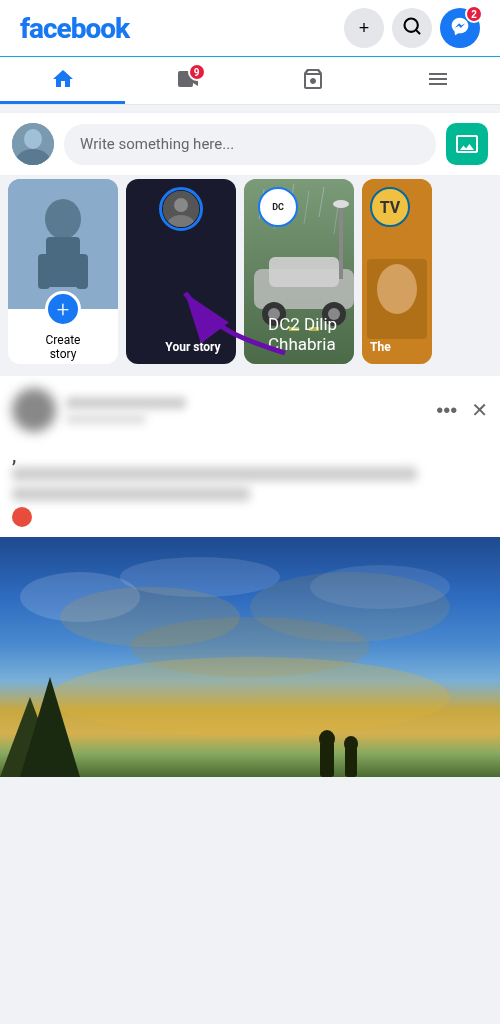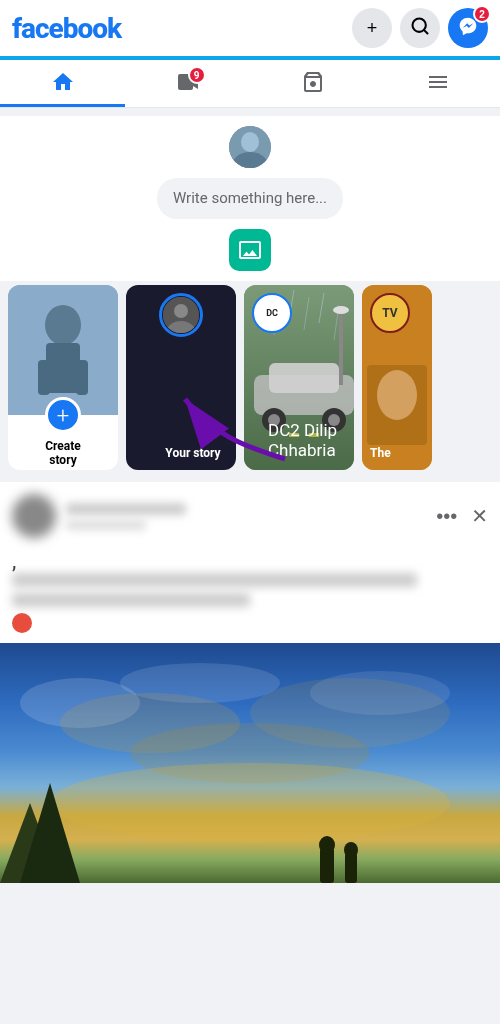--- a/index.html
+++ b/index.html
@@ -8,25 +8,25 @@
       width: 500px;
       min-height: 1024px;
       font-family: -apple-system, BlinkMacSystemFont, 'Segoe UI', Roboto, Helvetica, Arial, sans-serif;
       background: #f0f2f5;
       overflow-x: hidden;
     }
 
     
     .header {
       background: #fff;
-      padding: 8px 12px;
+      padding: 8px 20px;
       display: flex;
       align-items: center;
       justify-content: space-between;
-      border-bottom: 4px solid #0ea5e9;
+      border-bottom: 1px solid #0ea5e9;
     }
     .header-logo {
       font-size: 28px;
       font-weight: 800;
       color: #1877f2;
       letter-spacing: -1px;
     }
     .header-icons {
       display: flex;
       align-items: center;
@@ -107,21 +107,20 @@
     }
 
     
     .post-box {
       background: #fff;
       padding: 10px 12px;
       display: flex;
       align-items: center;
       gap: 10px;
       margin-top: 8px;
-      flex-direction: column;
     }
     .avatar-sm {
       width: 42px;
       height: 42px;
       border-radius: 50%;
       background: #c0c0c0;
       overflow: hidden;
       flex-shrink: 0;
     }
     .avatar-sm-img {
@@ -194,21 +193,21 @@
       display: flex;
       align-items: center;
       justify-content: center;
       color: #fff;
       font-size: 22px;
       font-weight: 300;
     }
     .story-create-label {
       margin-top: 24px;
       font-size: 12px;
-      font-weight: 700;
+      font-weight: 400;
       color: #000;
       text-align: center;
       padding-bottom: 8px;
     }
     .story-dark {
       background: #1a1a2e;
     }
     .story-avatar-ring {
       position: absolute;
       top: 8px;
@@ -240,21 +239,21 @@
       font-size: 12px;
       font-weight: 700;
       margin-left: 24px;
     }
     .story-dc2 {
       background: linear-gradient(180deg, #8aaa88 0%, #6a8a68 100%);
     }
     .story-dc2-ring {
       position: absolute;
       top: 8px;
-      left: 8px;
+      left: 14px;
       width: 40px;
       height: 40px;
       border-radius: 50%;
       border: 2px solid #1877f2;
       display: flex;
       align-items: center;
       justify-content: center;
       background: #fff;
       color: #222;
       font-size: 9px;
@@ -545,21 +544,21 @@
       <div class="story-dc2-label">DC2 Dilip<br>Chhabria</div>
     </div>
 
     <div class="story-card story-tv" style="width:70px;">
       <svg width="70" height="185" viewBox="0 0 70 185" style="position:absolute;top:0;left:0;">
         <rect width="70" height="185" fill="#c88020"></rect>
 
         <rect x="5" y="80" width="60" height="80" fill="#b07018" rx="4"></rect>
         <ellipse cx="35" cy="110" rx="20" ry="25" fill="#d4a060"></ellipse>
       </svg>
-      <div class="story-tv-ring" style="position:absolute;top:8px;left:8px;width:40px;height:40px;border-radius:50%;border:2px solid #7f1d1d;background:#f0c040;display:flex;align-items:center;justify-content:center;font-size:12px;font-weight:700;color:#333;">TV</div>
+      <div class="story-tv-ring" style="position:absolute;top:8px;left:8px;width:40px;height:40px;border-radius:50%;border:2px solid #0369a1;background:#f0c040;display:flex;align-items:center;justify-content:center;font-size:16px;font-weight:700;color:#333;">TV</div>
       <div class="story-tv-label">The</div>
     </div>
 
   </div>
 
   <svg style="position:absolute;bottom:5px;left:155px;width:140px;height:90px;pointer-events:none;z-index:10;" viewBox="0 0 140 90">
     <defs>
       <marker id="arrowhead" markerWidth="10" markerHeight="7" refX="10" refY="3.5" orient="auto">
         <polygon points="0 0, 10 3.5, 0 7" fill="#6a0dad"></polygon>
       </marker>

